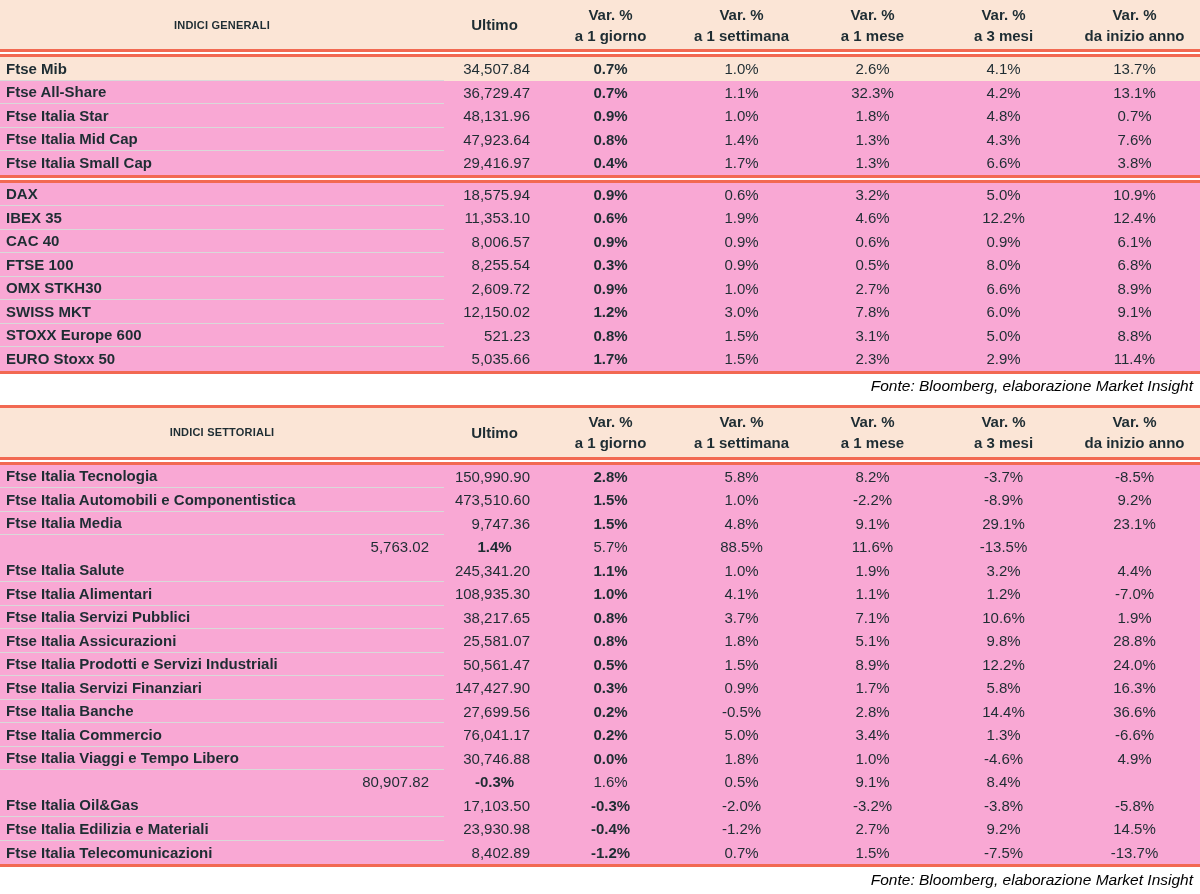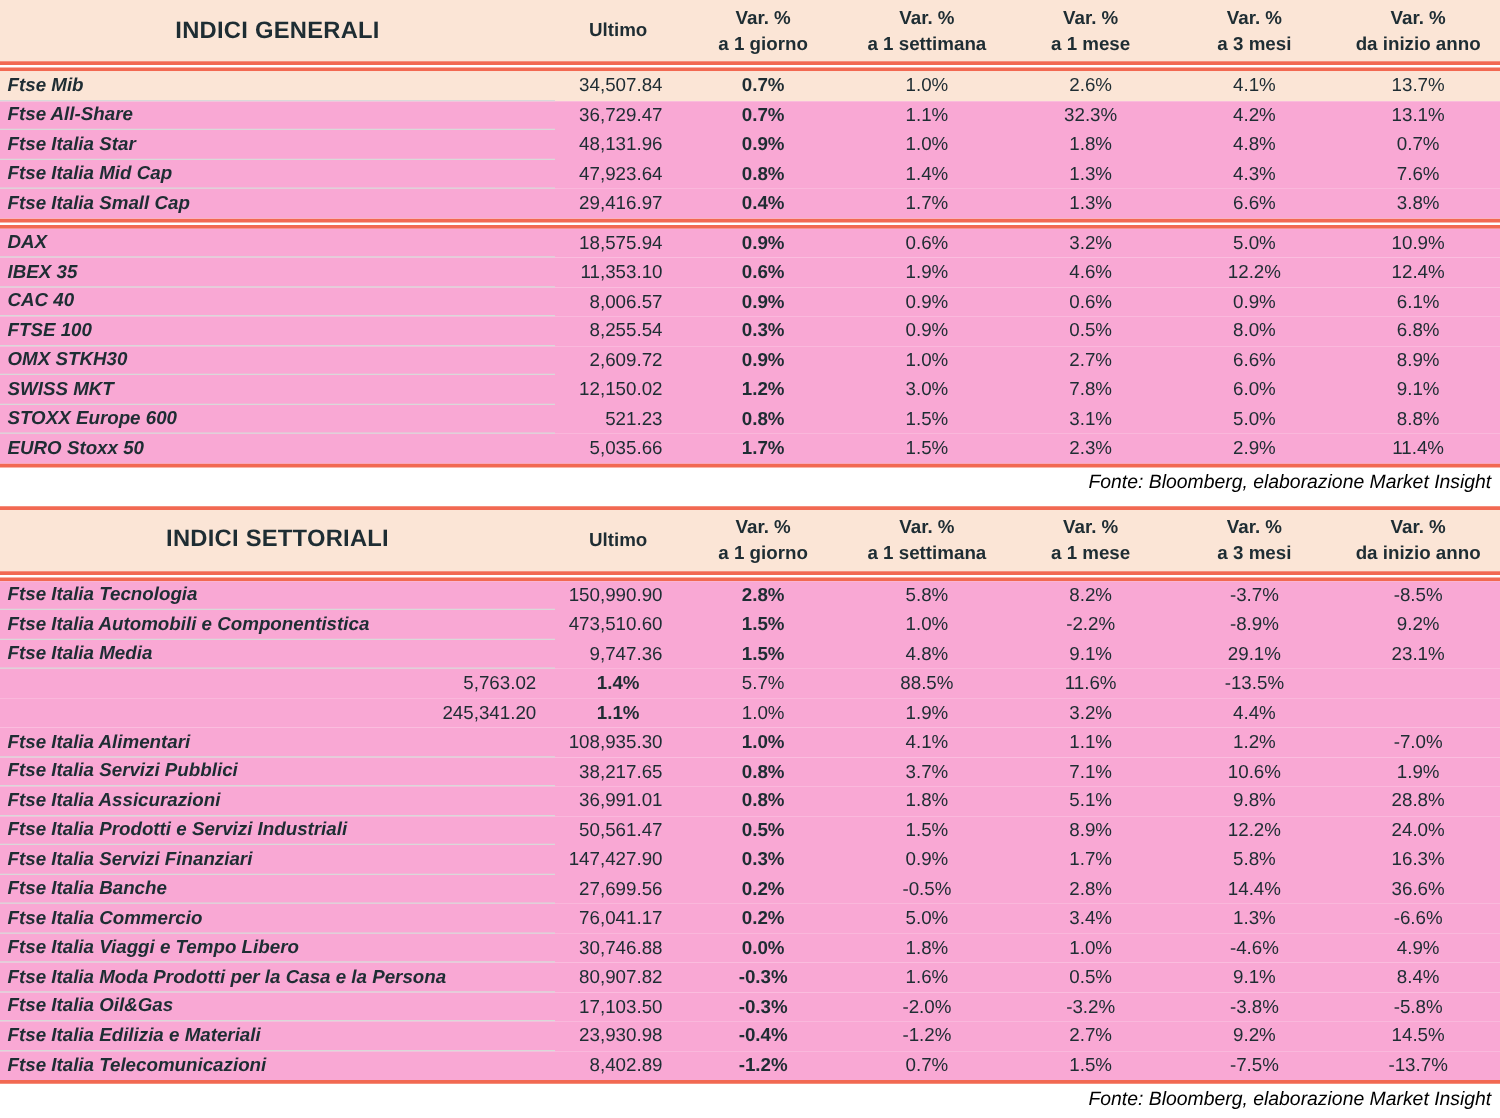--- a/index.html
+++ b/index.html
@@ -17,21 +17,21 @@
 
   .thead {
     display: grid;
     grid-template-columns: 444px 101px repeat(5, 1fr);
     background: var(--peach);
     height: 49px;
     align-items: center;
   }
   .thead .title {
     font-weight: bold;
-    font-size: 19px;
+    font-size: 11px;
     text-align: center;
     letter-spacing: 0.2px;
   }
   .vhdr {
     display: flex; flex-direction: column;
     justify-content: center; gap: 4px;
     text-align: center;
     font-weight: bold; font-size: 15px;
     height: 100%;
   }
@@ -49,21 +49,21 @@
     display: grid;
     grid-template-columns: 444px 101px repeat(5, 1fr);
     align-items: stretch;
     height: 23.5px;
     background: #f9a8d4;
   }
   .row.hl { background: var(--peach); }
 
   .cell { display: flex; align-items: center; font-size: 15px; }
   .name {
-    font-weight: bold; font-style: italic;
+    font-weight: bold; 
     padding-left: 6px;
     border-bottom: 1px solid var(--sep);
     white-space: nowrap; overflow: hidden;
   }
   .row.no-sep .name { border-bottom: none; }
   .ultimo { justify-content: flex-end; padding-right: 15px; }
   .pct { justify-content: center; }
   .pct.d1 { font-weight: bold; }
 
   .source {
@@ -295,20 +295,21 @@
         </div>
         <div class="row">
           <div class="cell ultimo">5,763.02</div>
           <div class="cell pct d1">1.4%</div>
           <div class="cell pct">5.7%</div>
           <div class="cell pct">88.5%</div>
           <div class="cell pct">11.6%</div>
           <div class="cell pct">-13.5%</div>
         </div>
         <div class="row">
+          <div class="cell name">Ftse Italia Salute</div>
           <div class="cell ultimo">245,341.20</div>
           <div class="cell pct d1">1.1%</div>
           <div class="cell pct">1.0%</div>
           <div class="cell pct">1.9%</div>
           <div class="cell pct">3.2%</div>
           <div class="cell pct">4.4%</div>
         </div>
         <div class="row">
           <div class="cell name">Ftse Italia Alimentari</div>
           <div class="cell ultimo">108,935.30</div>
@@ -322,21 +323,21 @@
           <div class="cell name">Ftse Italia Servizi Pubblici</div>
           <div class="cell ultimo">38,217.65</div>
           <div class="cell pct d1">0.8%</div>
           <div class="cell pct">3.7%</div>
           <div class="cell pct">7.1%</div>
           <div class="cell pct">10.6%</div>
           <div class="cell pct">1.9%</div>
         </div>
         <div class="row">
           <div class="cell name">Ftse Italia Assicurazioni</div>
-          <div class="cell ultimo">36,991.01</div>
+          <div class="cell ultimo">25,581.07</div>
           <div class="cell pct d1">0.8%</div>
           <div class="cell pct">1.8%</div>
           <div class="cell pct">5.1%</div>
           <div class="cell pct">9.8%</div>
           <div class="cell pct">28.8%</div>
         </div>
         <div class="row">
           <div class="cell name">Ftse Italia Prodotti e Servizi Industriali</div>
           <div class="cell ultimo">50,561.47</div>
           <div class="cell pct d1">0.5%</div>
@@ -375,21 +376,20 @@
         <div class="row">
           <div class="cell name">Ftse Italia Viaggi e Tempo Libero</div>
           <div class="cell ultimo">30,746.88</div>
           <div class="cell pct d1">0.0%</div>
           <div class="cell pct">1.8%</div>
           <div class="cell pct">1.0%</div>
           <div class="cell pct">-4.6%</div>
           <div class="cell pct">4.9%</div>
         </div>
         <div class="row">
-          <div class="cell name">Ftse Italia Moda Prodotti per la Casa e la Persona</div>
           <div class="cell ultimo">80,907.82</div>
           <div class="cell pct d1">-0.3%</div>
           <div class="cell pct">1.6%</div>
           <div class="cell pct">0.5%</div>
           <div class="cell pct">9.1%</div>
           <div class="cell pct">8.4%</div>
         </div>
         <div class="row">
           <div class="cell name">Ftse Italia Oil&amp;Gas</div>
           <div class="cell ultimo">17,103.50</div>

